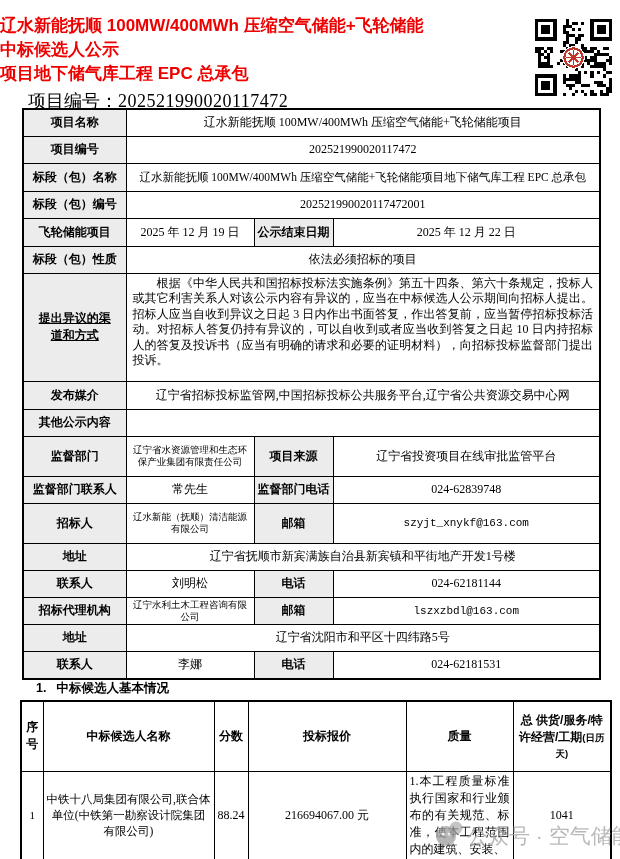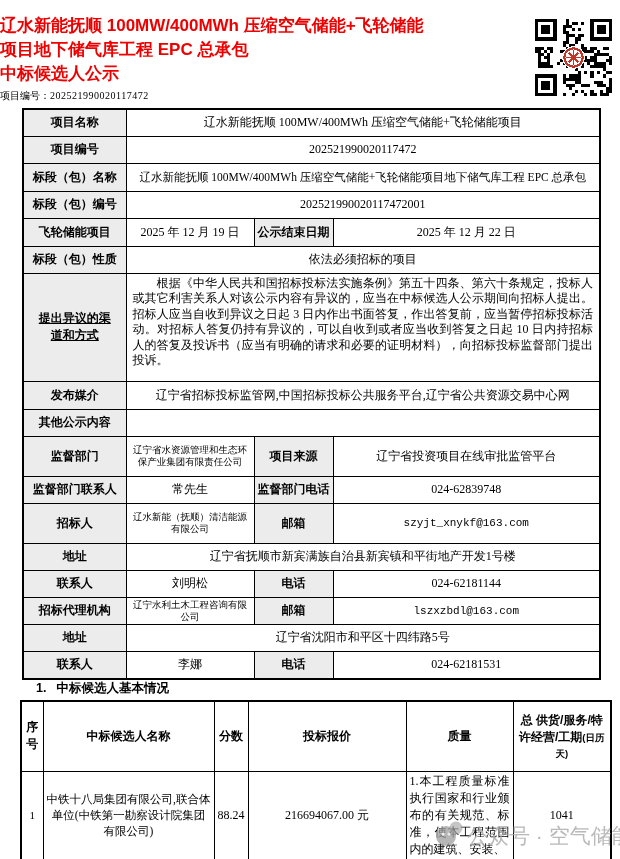--- a/index.html
+++ b/index.html
@@ -9,21 +9,21 @@
     --wm:rgba(168,168,168,0.8);
   }
   html,body{margin:0;padding:0;}
   body{
     width:620px;height:859px;overflow:hidden;position:relative;background:#fff;
     font-family:"Liberation Serif","DejaVu Serif",serif;color:#000;
   }
   .header{position:absolute;top:14px;left:0;width:540px;text-align:left;}
   .title-line{font-family:"Liberation Sans","DejaVu Sans",sans-serif;font-weight:bold;
     font-size:17px;line-height:24px;color:var(--red);white-space:nowrap;}
-  .project-no{margin-top:3px;font-size:10px;}
+  .project-no{margin-top:3px;font-size:18px;margin-left:28px;}
   .project-no .num{letter-spacing:.5px;}
   .qr{position:absolute;left:535px;top:19px;width:77px;height:77px;}
 
   table{border-collapse:collapse;table-layout:fixed;}
   .doc-table{position:absolute;border:2px solid var(--border);background:#fff;}
   .info-table{left:22px;top:108px;width:577px;}
   td{border:1px solid var(--border);padding:1px 3px;font-size:12px;text-align:center;
      vertical-align:middle;overflow:hidden;word-break:break-all;}
   td.lab{background:var(--label-bg);font-family:"Liberation Sans","DejaVu Sans",sans-serif;
      font-weight:bold;padding:1px 2px;}
@@ -50,22 +50,22 @@
   .watermark{position:absolute;left:434px;top:818px;z-index:9;display:flex;align-items:center;
      color:var(--wm);font-family:"Liberation Sans","DejaVu Sans",sans-serif;
      font-size:21px;white-space:nowrap;}
   .watermark .logo{margin-right:3px;}
 </style>
 </head>
 <body>
 
 <div class="header">
   <div class="title-line">辽水新能抚顺 100MW/400MWh 压缩空气储能+飞轮储能</div>
+  <div class="title-line">中标候选人公示</div>
   <div class="title-line">项目地下储气库工程 EPC 总承包</div>
-  <div class="title-line">中标候选人公示</div>
   <div class="project-no"><span>项目编号：</span><span class="num">202521990020117472</span></div>
 </div>
 <div class="qr">
   <svg viewBox="0 0 25 25" width="77" height="77" fill="#000" shape-rendering="crispEdges">
       <rect x="10" y="0" width="1" height="1"></rect>
       <rect x="10" y="1" width="1" height="1"></rect>
       <rect x="12" y="1" width="1" height="1"></rect>
       <rect x="13" y="1" width="1" height="1"></rect>
       <rect x="15" y="1" width="1" height="1"></rect>
       <rect x="9" y="2" width="1" height="1"></rect>

